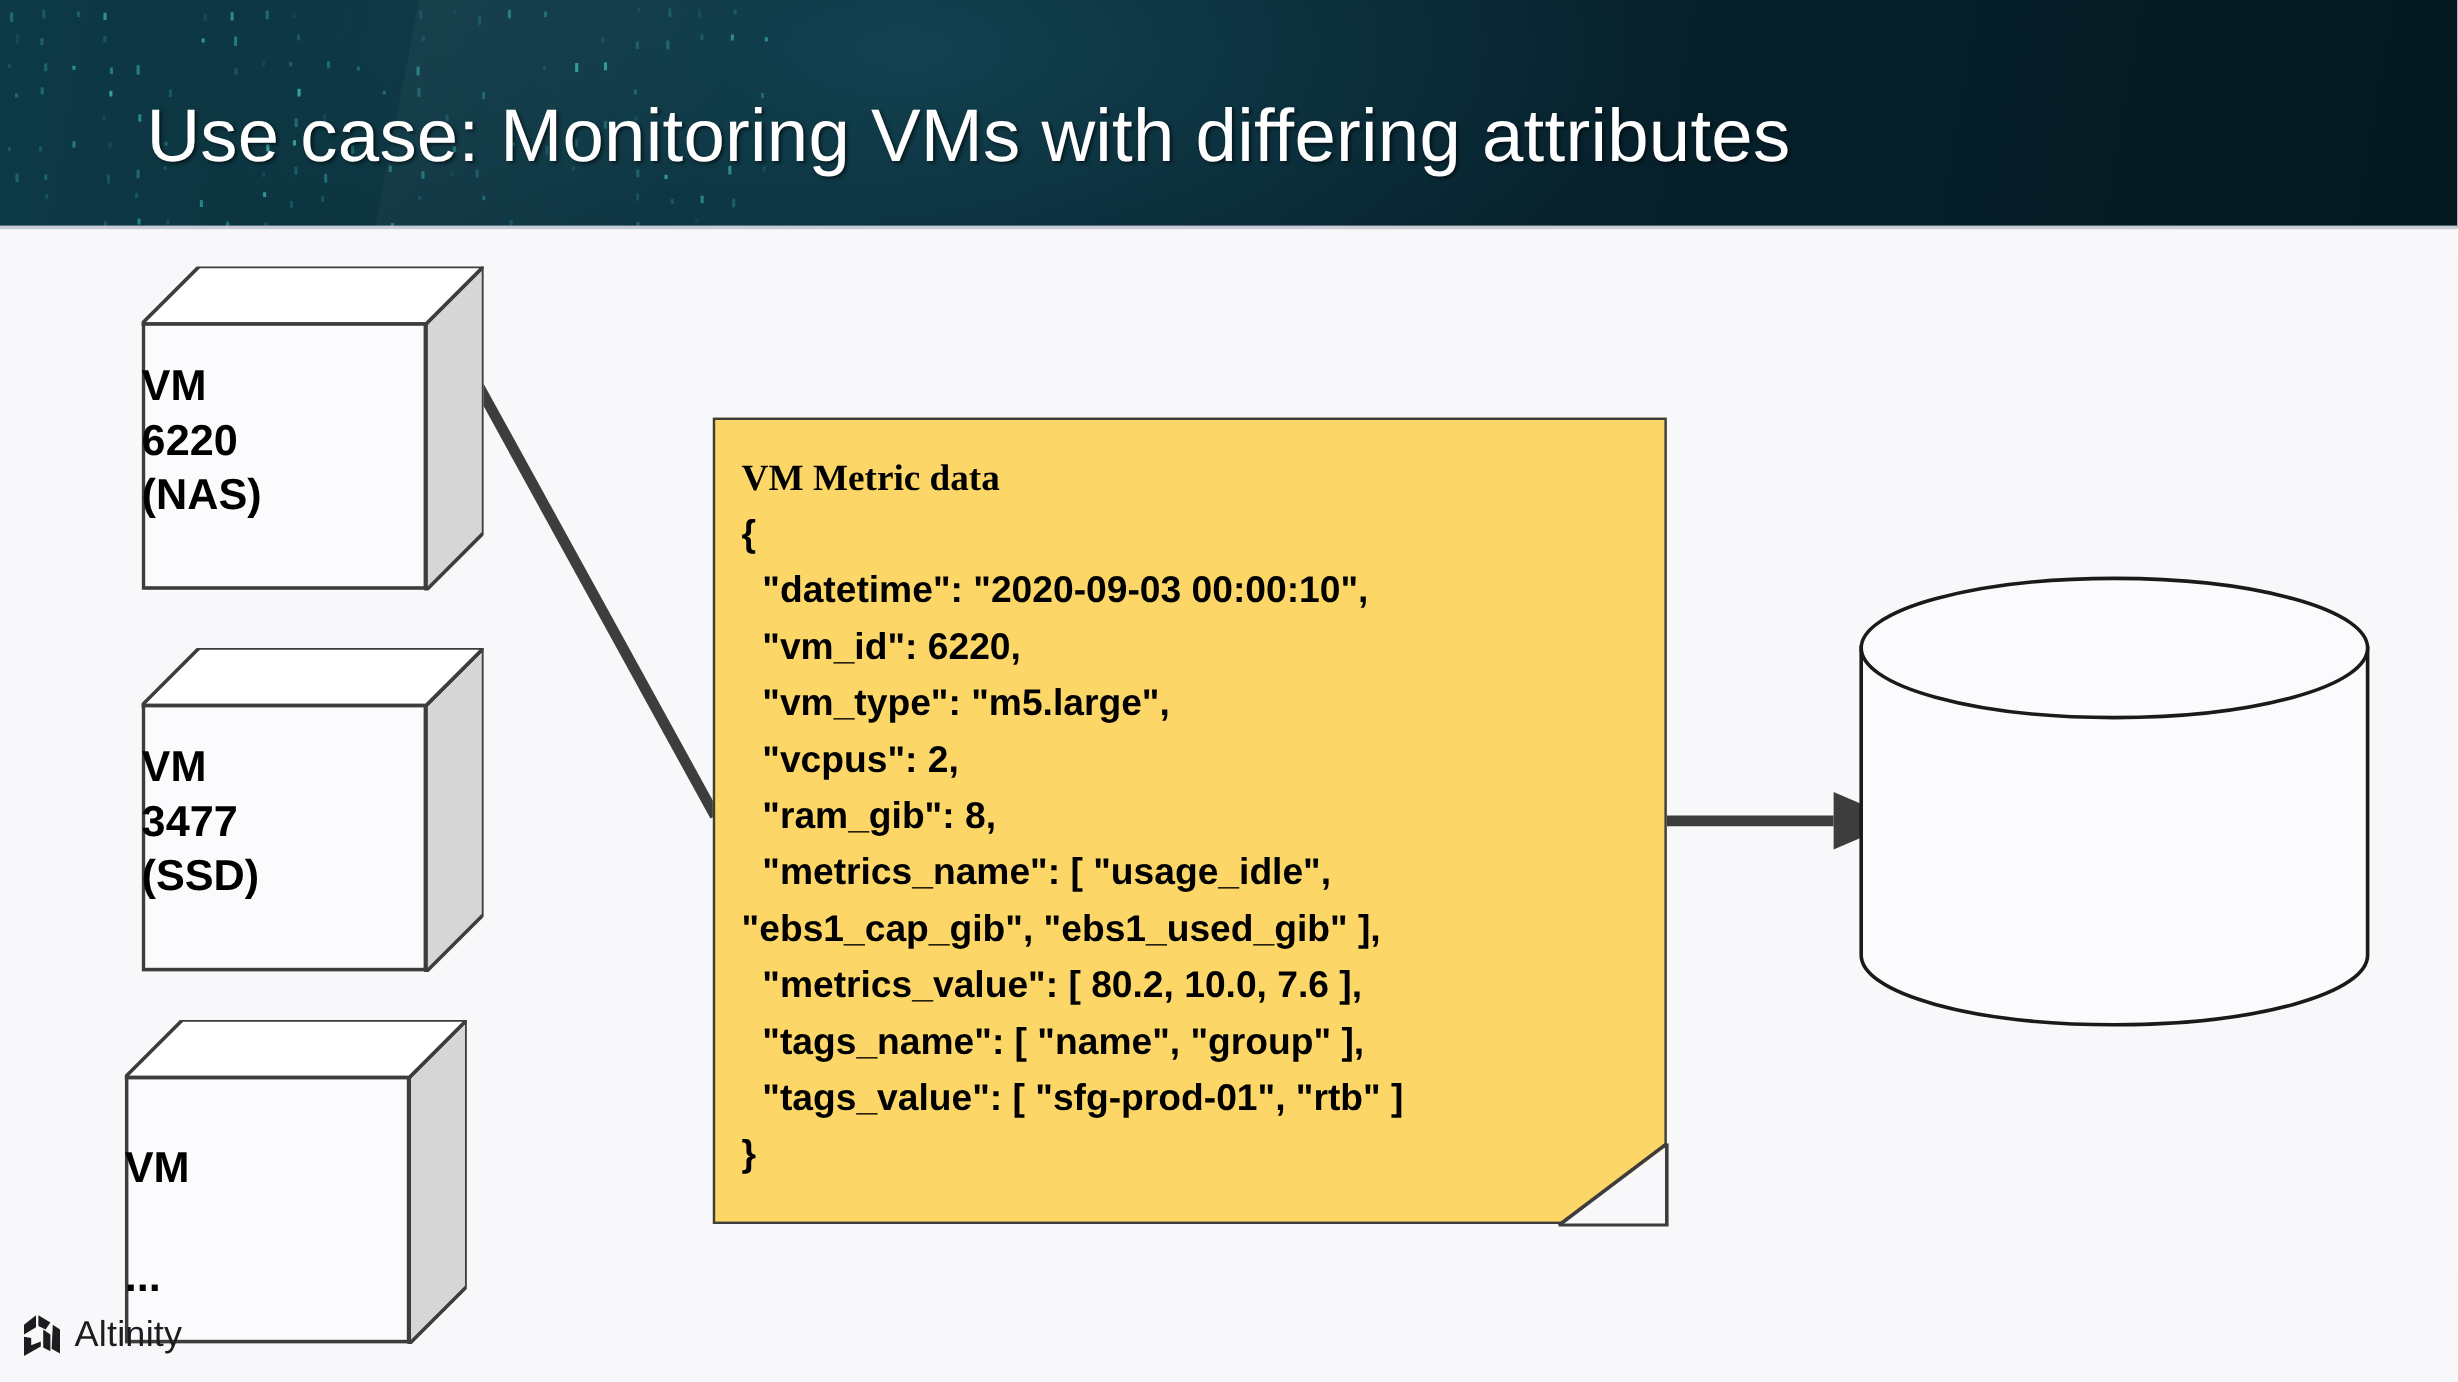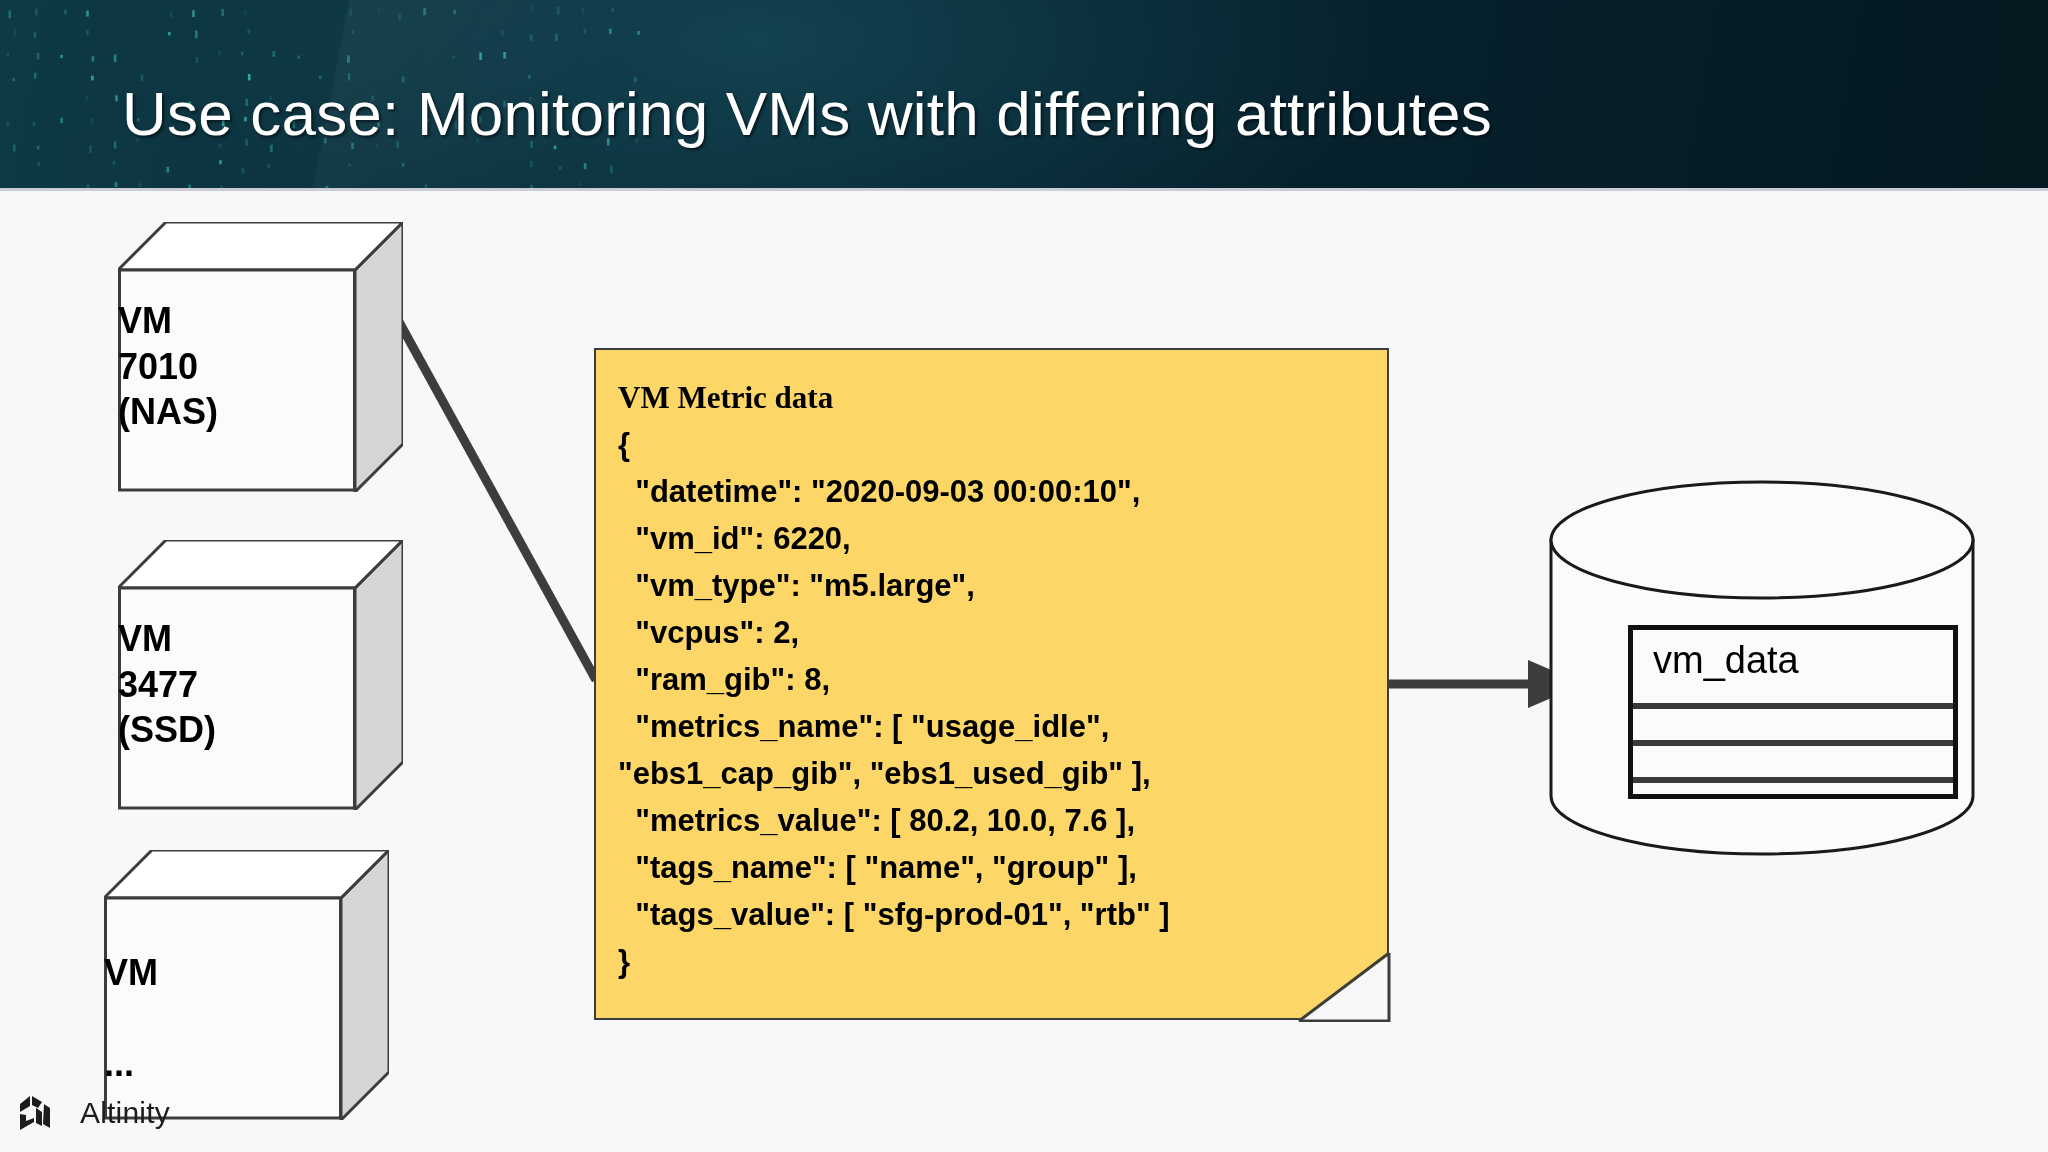--- a/index.html
+++ b/index.html
@@ -177,21 +177,21 @@
     pointer-events: none;
   }
 
   
   #footer-logo {
     position: absolute;
     left: 18px;
     top: 1094px;
     display: flex;
     align-items: center;
-    gap: 28px;
+    gap: 10px;
   }
   #footer-logo-text {
     color: #1d1d1f;
     font-size: 30px;
     font-weight: 400;
     letter-spacing: 0.2px;
   }
 </style>
 </head>
 <body>
@@ -333,21 +333,21 @@
     <polygon points="1528,660 1584,684 1528,708" fill="#3d3d3d"></polygon>
   </svg>
 
   <div class="vm-cube" style="left:118px; top:222px; width:285px; height:270px;">
     <svg width="285" height="270" viewBox="0 0 285 270">
       <polygon points="0,48 48,0 285,0 285,222 237,270 0,270" fill="#ffffff" stroke="none"></polygon>
       <polygon points="237,48 285,0 285,222 237,270" fill="#d6d6d6" stroke="#3d3d3d" stroke-width="3"></polygon>
       <polygon points="0,48 48,0 285,0 237,48" fill="#ffffff" stroke="#3d3d3d" stroke-width="3"></polygon>
       <rect x="1.5" y="48" width="235" height="220" fill="#fbfbfd" stroke="#3d3d3d" stroke-width="3"></rect>
     </svg>
-    <div class="vm-label" style="top:76px; width:238px;"><span>VM</span><br><span>7010</span><br><span>(NAS)</span></div>
+    <div class="vm-label" style="top:76px; width:238px;"><span>VM</span><br><span>6220</span><br><span>(NAS)</span></div>
   </div>
 
   <div class="vm-cube" style="left:118px; top:540px; width:285px; height:270px;">
     <svg width="285" height="270" viewBox="0 0 285 270">
       <polygon points="0,48 48,0 285,0 285,222 237,270 0,270" fill="#ffffff" stroke="none"></polygon>
       <polygon points="237,48 285,0 285,222 237,270" fill="#d6d6d6" stroke="#3d3d3d" stroke-width="3"></polygon>
       <polygon points="0,48 48,0 285,0 237,48" fill="#ffffff" stroke="#3d3d3d" stroke-width="3"></polygon>
       <rect x="1.5" y="48" width="235" height="220" fill="#fbfbfd" stroke="#3d3d3d" stroke-width="3"></rect>
     </svg>
     <div class="vm-label" style="top:76px; width:238px;"><span>VM</span><br><span>3477</span><br><span>(SSD)</span></div>
@@ -383,26 +383,20 @@
   "tags_name": [ "name", "group" ],
   "tags_value": [ "sfg-prod-01", "rtb" ]
 }</span></div>
   </div>
 
   <div id="db">
     <svg width="428" height="380" viewBox="0 0 428 380">
       <path d="M 3 62 L 3 318 A 211 58 0 0 0 425 318 L 425 62 Z" fill="#fbfbfd" stroke="#1a1a1a" stroke-width="3"></path>
       <ellipse cx="214" cy="62" rx="211" ry="58" fill="#fbfbfd" stroke="#1a1a1a" stroke-width="3"></ellipse>
     </svg>
-    <div id="db-table">
-      <div id="db-table-label">vm_data</div>
-      <div class="db-row-line" style="top:73px;"></div>
-      <div class="db-row-line" style="top:110px;"></div>
-      <div class="db-row-line" style="top:147px;"></div>
-    </div>
   </div>
 
   <div id="footer-logo">
     <svg width="34" height="38" viewBox="0 0 34 38">
       <polygon points="2,10 12,2 12,12 2,18" fill="#1d1d1f"></polygon>
       <polygon points="14,2 24,8 20,14 14,11" fill="#1d1d1f"></polygon>
       <polygon points="26,10 32,14 32,34 25,30" fill="#1d1d1f"></polygon>
       <polygon points="2,20 2,36 16,28 16,24 8,27 8,21" fill="#1d1d1f"></polygon>
       <polygon points="18,14 24,18 24,32 18,29" fill="#1d1d1f"></polygon>
     </svg>

